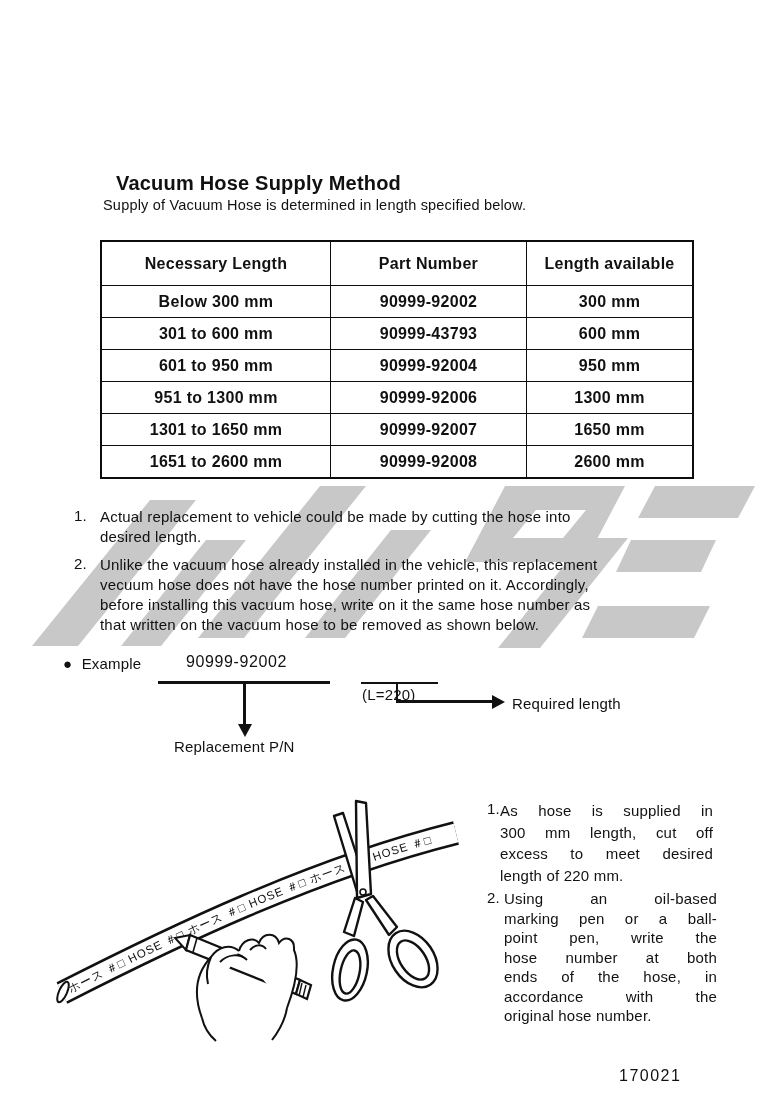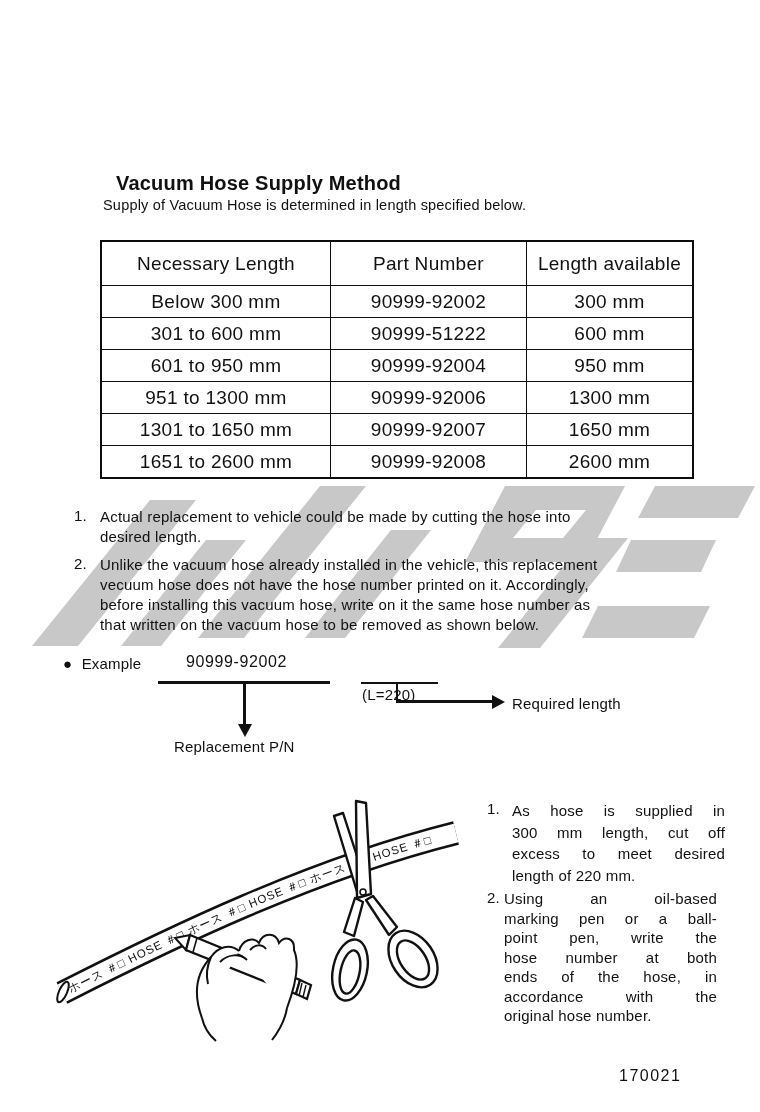--- a/index.html
+++ b/index.html
@@ -11,21 +11,21 @@
   .wm{position:absolute;left:0;top:478px;width:760px;height:178px;z-index:0;}
   .content{position:relative;z-index:1;}
   .title{left:116px;top:172px;font-size:20px;font-weight:bold;letter-spacing:0.2px;}
   .subtitle{left:103px;top:197px;font-size:14.5px;letter-spacing:0.2px;}
   table.spec{
     position:absolute;left:100px;top:240px;width:588px;
     border-collapse:collapse;table-layout:fixed;background:transparent;
   }
   table.spec th,table.spec td{
     border:1.6px solid #0c0c0c;text-align:center;vertical-align:middle;
-    font-size:19px;font-weight:normal;letter-spacing:0.3px;padding:0;
+    font-size:16px;font-weight:bold;letter-spacing:0.3px;padding:0;
   }
   table.spec thead th{height:43px;}
   table.spec td{height:31px;}
   table.spec{border:2.6px solid #0c0c0c;}
   .note-num{font-size:15px;letter-spacing:0.2px;}
   .note-line{font-size:15px;line-height:20px;letter-spacing:0.2px;white-space:nowrap;}
   .ex-text{font-size:15px;letter-spacing:0.2px;}
   .ex-part{font-size:16px;letter-spacing:0.6px;}
   .rule{background:#111;}
   .arrow-down{width:0;height:0;border-left:7px solid transparent;border-right:7px solid transparent;border-top:13px solid #111;}
@@ -69,21 +69,21 @@
         </tr>
       </thead>
       <tbody>
         <tr>
           <td>Below 300 mm</td>
           <td>90999-92002</td>
           <td>300 mm</td>
         </tr>
         <tr>
           <td>301 to 600 mm</td>
-          <td>90999-51222</td>
+          <td>90999-43793</td>
           <td>600 mm</td>
         </tr>
         <tr>
           <td>601 to 950 mm</td>
           <td>90999-92004</td>
           <td>950 mm</td>
         </tr>
         <tr>
           <td>951 to 1300 mm</td>
           <td>90999-92006</td>
@@ -170,21 +170,21 @@
         <path d="M 189,165 C 192,154 203,150 209,157 C 213,146 226,146 229,157 C 235,149 245,152 244,164 C 250,178 246,198 237,222" fill="#fff"></path>
         <path d="M 170,176 C 178,168 190,167 197,174"></path>
         <path d="M 200,164 C 205,158 212,158 216,163"></path>
         <path d="M 152,232 C 154,241 159,249 166,255"></path>
         <path d="M 237,222 C 235,234 229,245 222,254"></path>
         <path d="M 161,171 C 157,180 156,190 158,198"></path>
       </g>
     </svg>
 
     <div class="abs note-num" style="left:487px;top:800px">1.</div>
-    <div class="abs" style="left:512px;top:800px">
+    <div class="abs" style="left:500px;top:800px">
       <div class="side-note-line">As hose is supplied in</div>
       <div class="side-note-line">300 mm length, cut off</div>
       <div class="side-note-line">excess to meet desired</div>
       <div class="side-note-line last">length of 220 mm.</div>
     </div>
 
     <div class="abs note-num" style="left:487px;top:889px">2.</div>
     <div class="abs side2" style="left:504px;top:889px">
       <div class="side-note-line">Using an oil-based</div>
       <div class="side-note-line">marking pen or a ball-</div>

